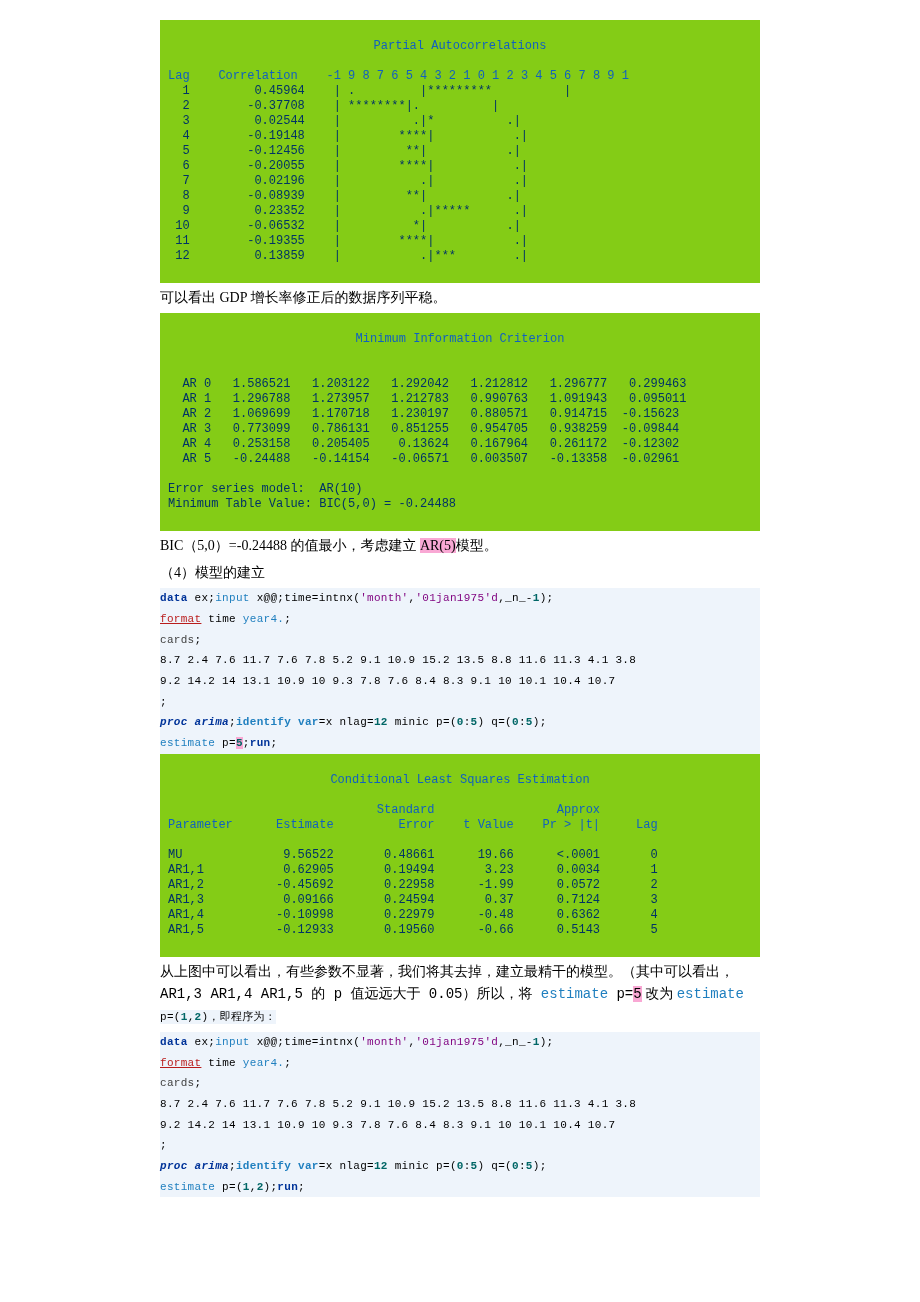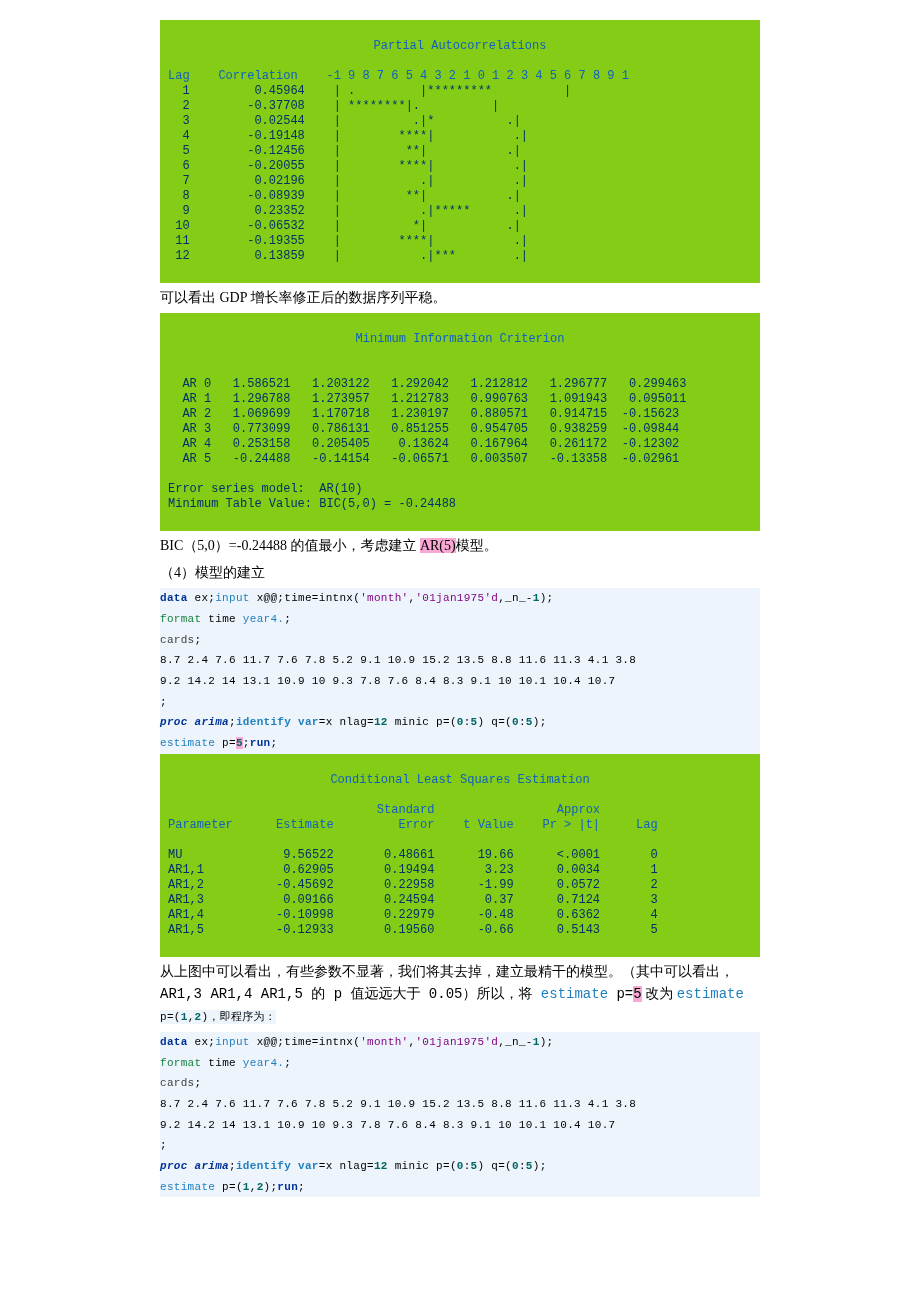--- a/index.html
+++ b/index.html
@@ -41,21 +41,21 @@
     font-size: 11px;
     background: #eef4fb;
     padding: 1px 0;
     margin: 0;
     line-height: 1.7;
     letter-spacing: 0.3px;
   }
   .kw-data { color: #003399; font-weight: bold; }
   .kw-proc { color: #003399; font-weight: bold; font-style: italic; }
   .kw-input { color: #1f7fbf; }
-  .kw-format { color: #15803d; }
+  .kw-format { color: #b91c1c; text-decoration: underline; }
   .kw-cards { color: #404040; }
   .kw-identify { color: #1f7fbf; font-weight: bold; }
   .kw-estimate { color: #1f7fbf; }
   .kw-run { color: #003399; font-weight: bold; }
   .str { color: #7f007f; }
   .num { color: #006666; font-weight: bold; }
   .plain { color: #000; }
   .hl { background: #f9a8d4; }
   .hl-fmt { background: #eef4fb; color:#1f7fbf; }
 </style>

